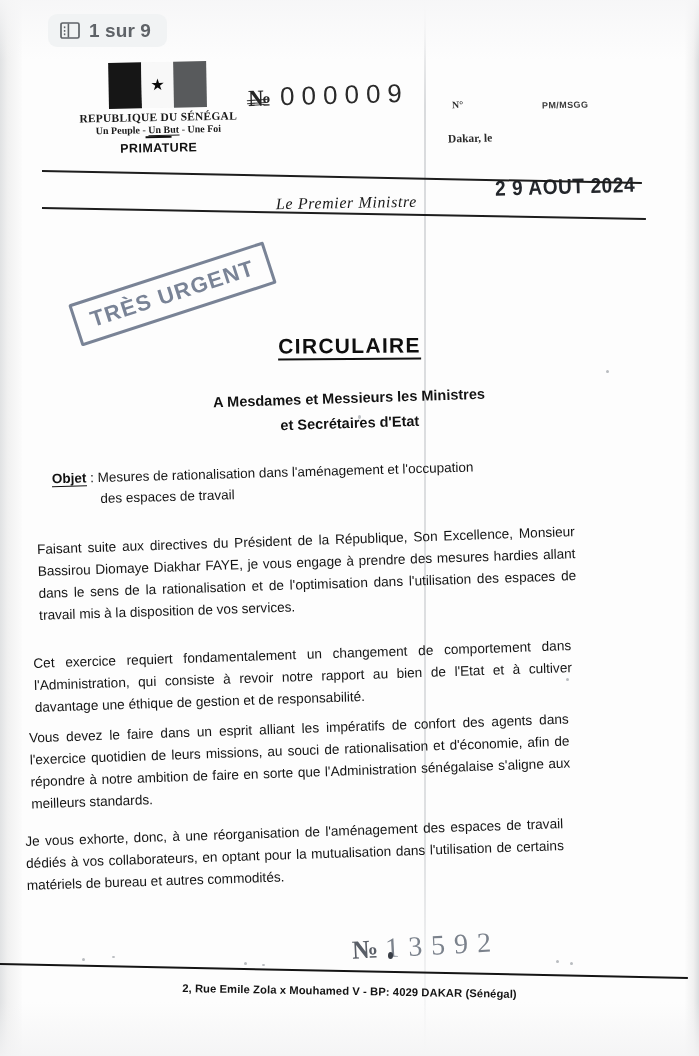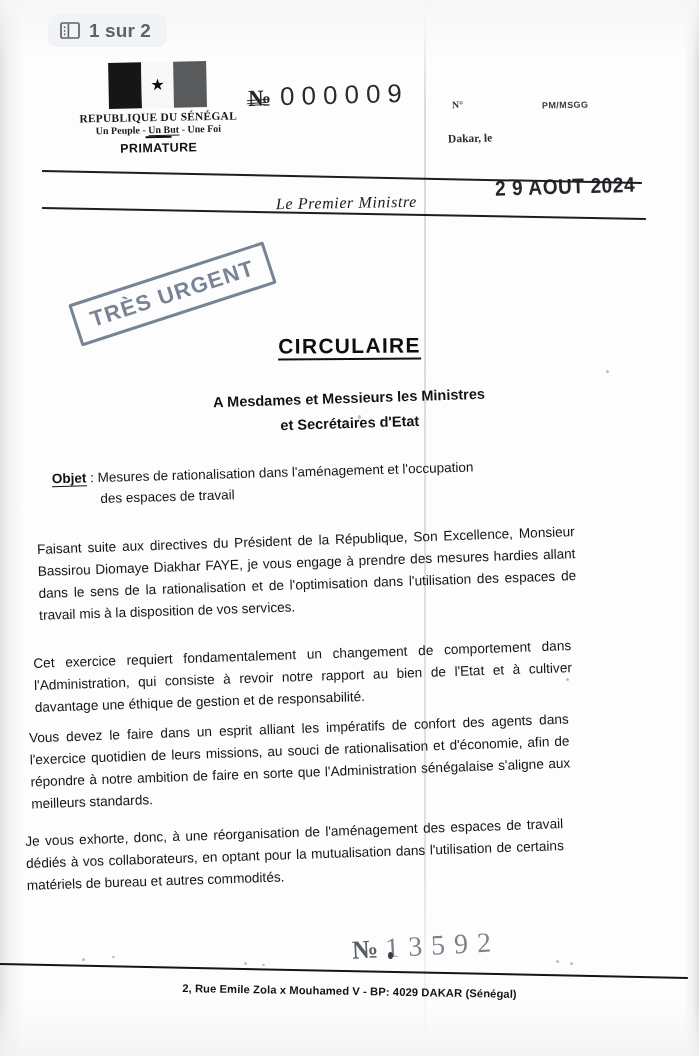--- a/index.html
+++ b/index.html
@@ -357,14 +357,14 @@
 </div>
 
 <div id="page-indicator">
   <svg class="pi-icon" viewBox="0 0 20 17">
     <rect x="1" y="1" width="18" height="15" rx="1.6" fill="none" stroke="#5f6368" stroke-width="1.7"></rect>
     <line x1="8.4" y1="1.6" x2="8.4" y2="15.4" stroke="#5f6368" stroke-width="1.6"></line>
     <line x1="4.6" y1="4.4" x2="4.6" y2="6.2" stroke="#5f6368" stroke-width="1.5"></line>
     <line x1="4.6" y1="8" x2="4.6" y2="9.8" stroke="#5f6368" stroke-width="1.5"></line>
     <line x1="4.6" y1="11.4" x2="4.6" y2="13.2" stroke="#5f6368" stroke-width="1.5"></line>
   </svg>
-  <span class="pi-label">1 sur 2</span>
+  <span class="pi-label">1 sur 9</span>
 </div>
 
 </body></html>

